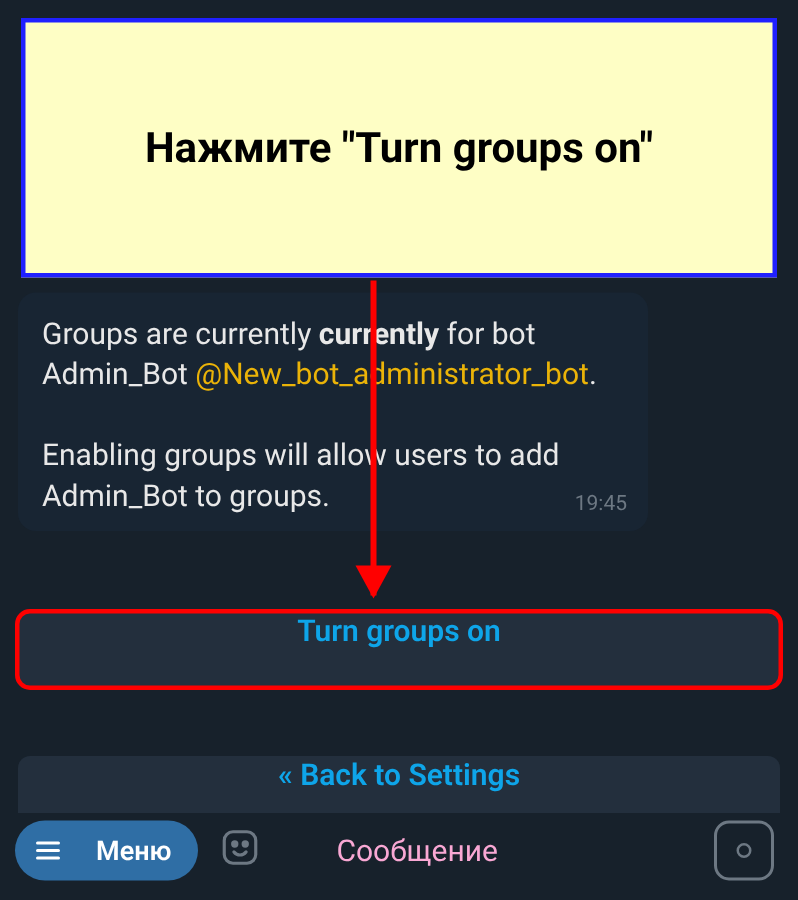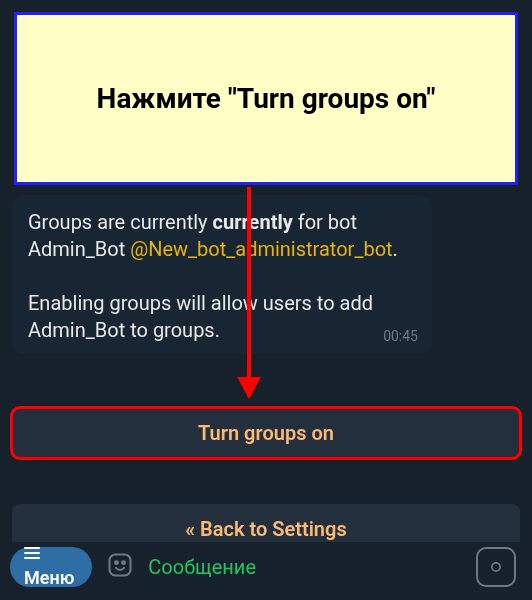--- a/index.html
+++ b/index.html
@@ -77,23 +77,22 @@
       color: #6d7883;
     }
     .btn-row {
       position: absolute;
       left: 12px;
       right: 12px;
       height: 50px;
       background: #232f3d;
       border-radius: 8px;
       display: flex;
-      align-items: center;
       justify-content: center;
-      color: #fdba74;
+      color: #0ea5e9;
       font-size: 20px;
       font-weight: 600;
       cursor: pointer;
     }
     .btn-turn-on {
       top: 408px;
       outline: 3px solid #ff0000;
       outline-offset: -1px;
     }
     .btn-back {
@@ -110,47 +109,47 @@
       display: flex;
       align-items: center;
       gap: 14px;
     }
     .menu-pill {
       background: #2f6ea5;
       color: #fff;
       height: 40px;
       border-radius: 20px;
       display: flex;
-      align-items: flex-start;
-      gap: 8px;
+      align-items: center;
+      gap: 24px;
       padding: 0 18px 0 14px;
       font-size: 18px;
       font-weight: 600;
       cursor: pointer;
-      flex-direction: column;
     }
     .hamburger {
       display: flex;
       flex-direction: column;
       gap: 3px;
     }
     .hamburger span {
       width: 16px;
       height: 2px;
       background: #fff;
       border-radius: 1px;
     }
     .sticker-icon {
       color: #6d7883;
       cursor: pointer;
     }
     .msg-input {
       flex: 1;
-      color: #22c55e;
+      color: #f9a8d4;
       font-size: 20px;
+      margin-left: 36px;
     }
     .camera-wrap {
       width: 40px;
       height: 40px;
       border: 2px solid #6d7883;
       border-radius: 10px;
       display: flex;
       align-items: center;
       justify-content: center;
       color: #6d7883;
@@ -166,21 +165,21 @@
 <div class="callout">
   <div class="callout-text">Нажмите "Turn groups on"</div>
 </div>
 
 <div class="arrow"></div>
 
 <div class="message-bubble">
   <span>Groups are currently </span><span class="msg-bold">currently</span><span> for bot Admin_Bot </span><span class="msg-link">@New_bot_administrator_bot</span><span>.</span>
   <br><br>
   <span>Enabling groups will allow users to add Admin_Bot to groups.</span>
-  <div class="msg-time">00:45</div>
+  <div class="msg-time">19:45</div>
 </div>
 
 <div class="btn-row btn-turn-on">
   <span>Turn groups on</span>
 </div>
 
 <div class="btn-row btn-back">
   <span>« Back to Settings</span>
 </div>
 

